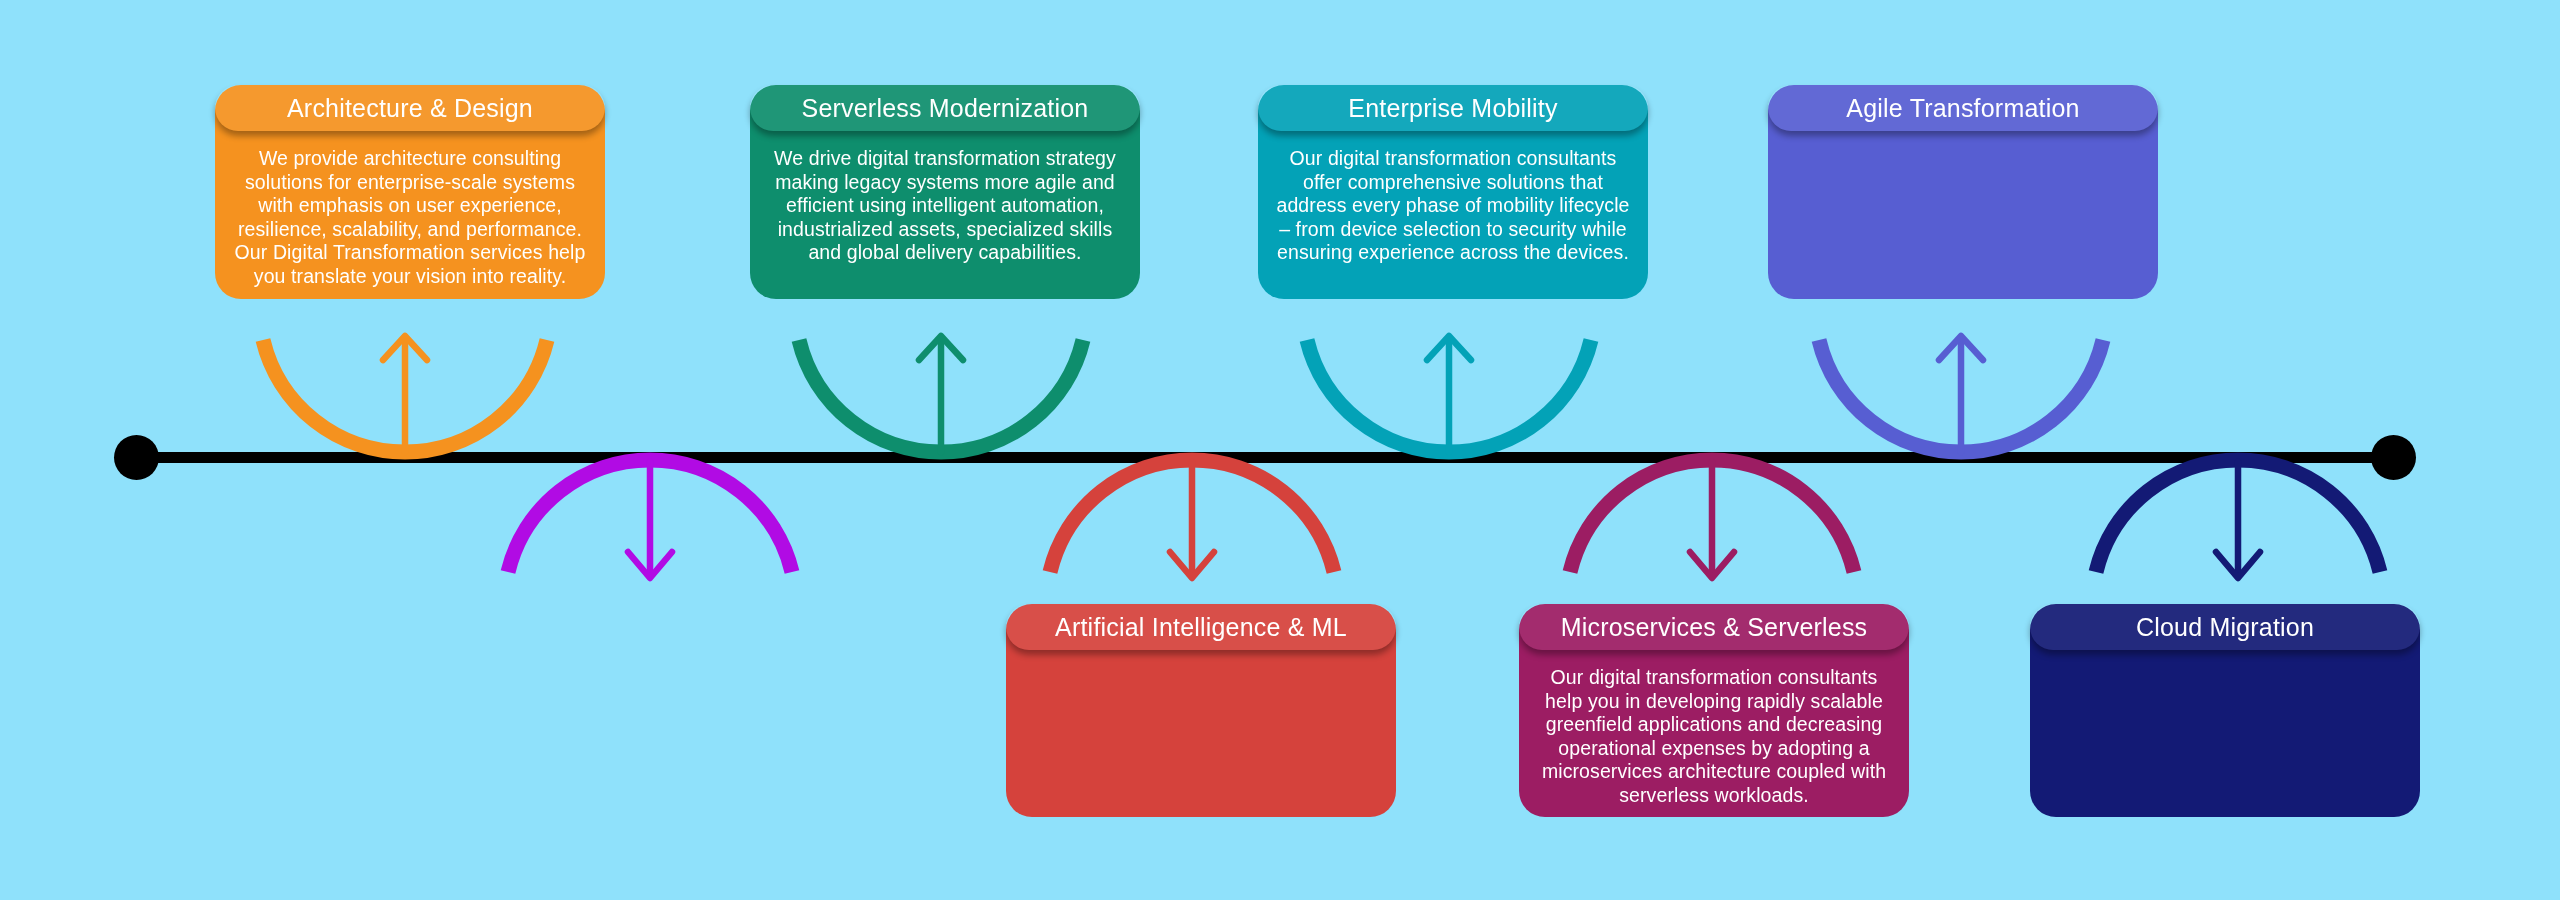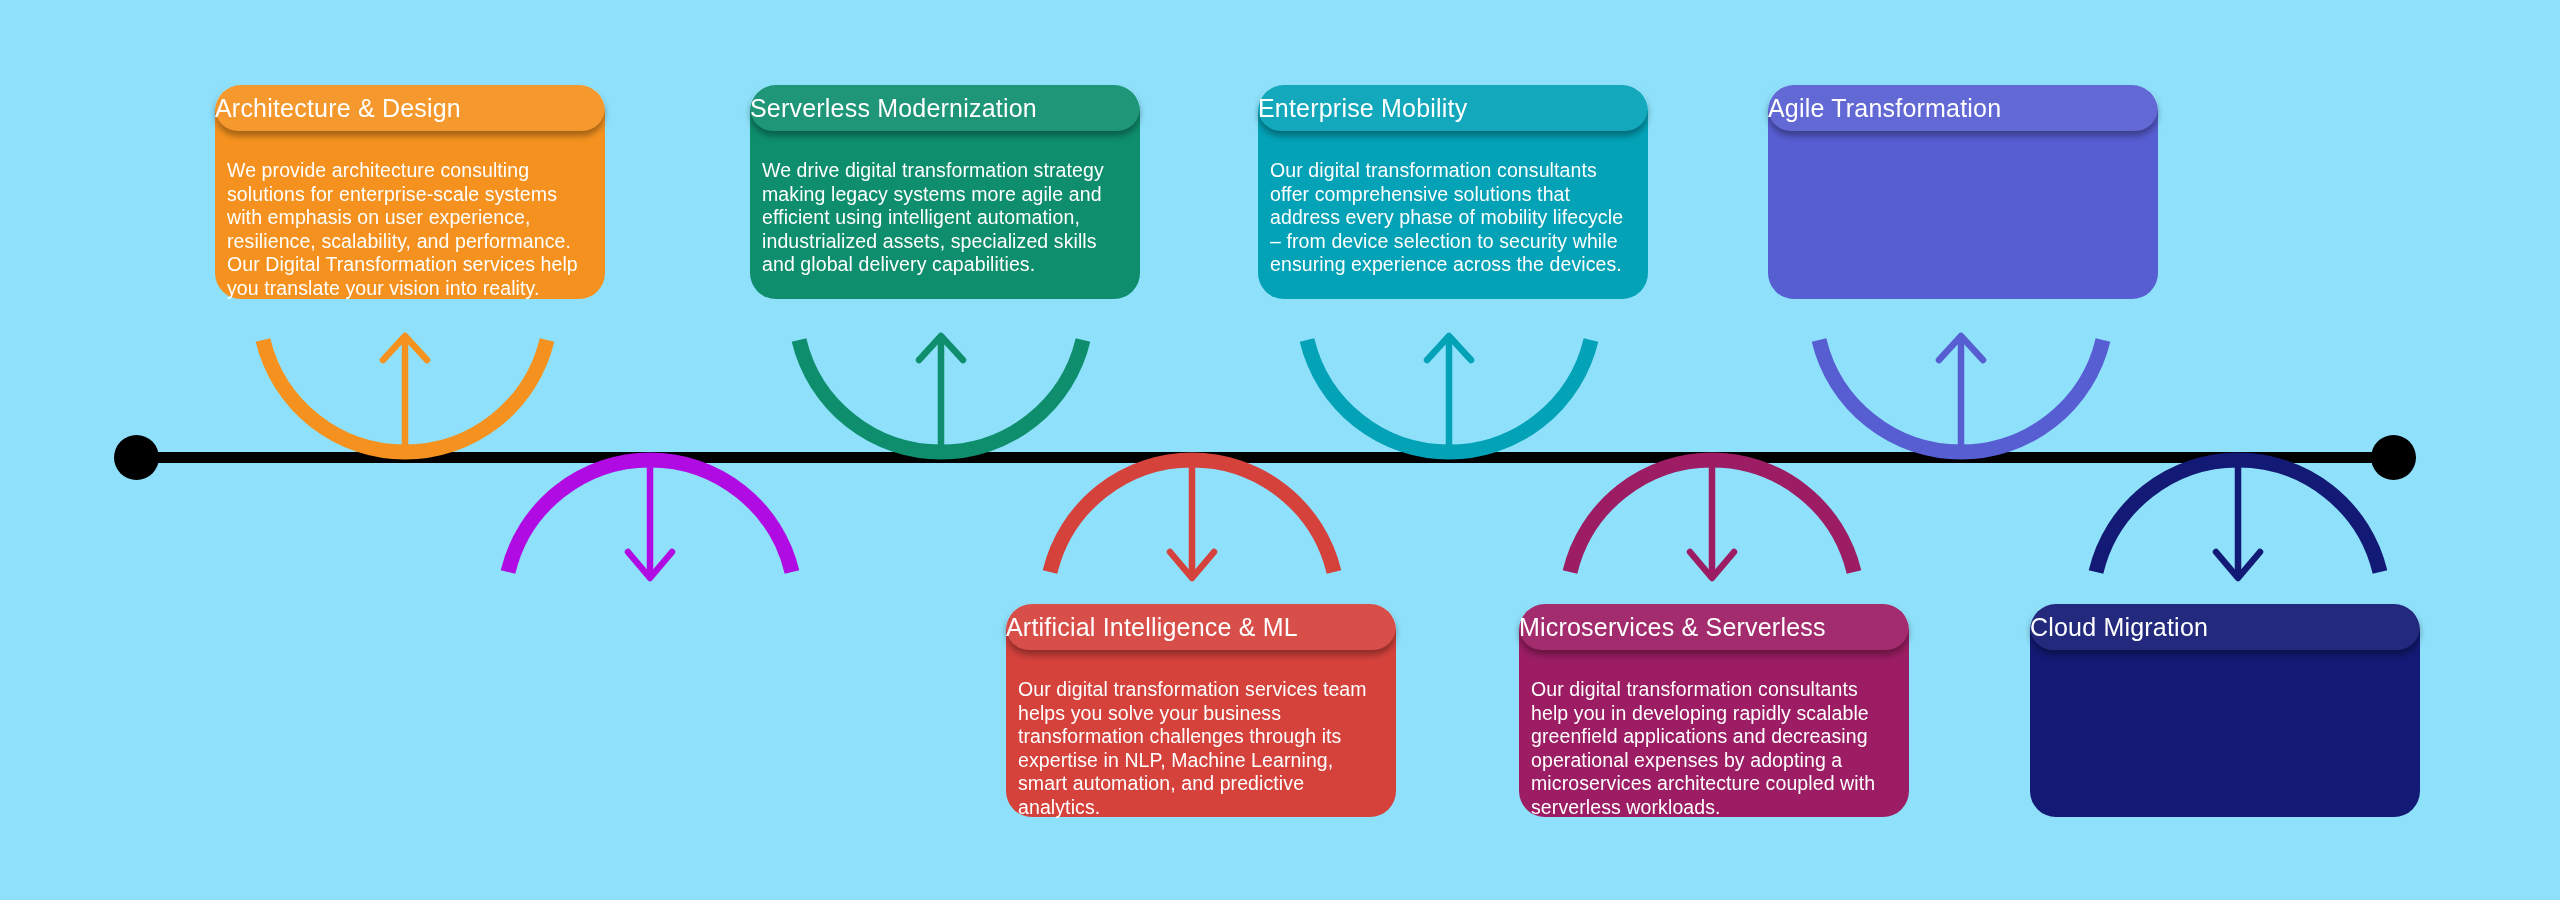--- a/index.html
+++ b/index.html
@@ -19,42 +19,41 @@
     position:absolute;top:435px;width:45px;height:45px;
     border-radius:50%;background:#000;
   }
   .dot.left{left:114px;}
   .dot.right{left:2371px;}
   
   .card{
     position:absolute;width:390px;
     border-radius:26px;
     background:var(--c,#888);
-    color:#fff;text-align:left;
+    color:#fff;text-align:center;
   }
   .card.top{top:85px;height:214px;}
   .card.bottom{top:604px;height:213px;}
   .p0{left:215px}.p1{left:750px}.p2{left:1258px}.p3{left:1768px}
   .p4{left:477px}.p5{left:1006px}.p6{left:1519px}.p7{left:2030px}
   .card-header{
     height:46px;border-radius:26px;
     background:rgba(255,255,255,0.07);
     box-shadow:0 5px 6px rgba(0,0,0,0.33);
     position:relative;z-index:2;
   }
   .card-header span{
     display:block;line-height:46px;font-size:25px;
     letter-spacing:0.2px;white-space:nowrap;
   }
   .card-body{
     position:relative;z-index:1;
     padding:16px 12px 0;
     font-size:19.5px;line-height:23.5px;
     letter-spacing:0.1px;
-    margin-top:12px;
   }
   
   .conn{
     position:absolute;width:300px;
     color:var(--c,#888);
     overflow:visible;
   }
   .conn.t{top:322px;height:140px;}
   .conn.b{top:450px;height:150px;}
   .t0{left:255px}.t1{left:791px}.t2{left:1299px}.t3{left:1811px}
@@ -99,21 +98,20 @@
     <div class="card-header">
       <span>Agile Transformation</span>
     </div>
   </div>
 
 
   <div class="card bottom p5" style="--c: #D5423C;">
     <div class="card-header">
       <span>Artificial Intelligence &amp; ML</span>
     </div>
-    <div class="card-body">Our digital transformation services team helps you solve your business transformation challenges through its expertise in NLP, Machine Learning, smart automation, and predictive analytics.</div>
   </div>
 
   <div class="card bottom p6" style="--c: #9C1D63;">
     <div class="card-header">
       <span>Microservices &amp; Serverless</span>
     </div>
     <div class="card-body">Our digital transformation consultants help you in developing rapidly scalable greenfield applications and decreasing operational expenses by adopting a microservices architecture coupled with serverless workloads.</div>
   </div>
 
   <div class="card bottom p7" style="--c: #131A75;">

